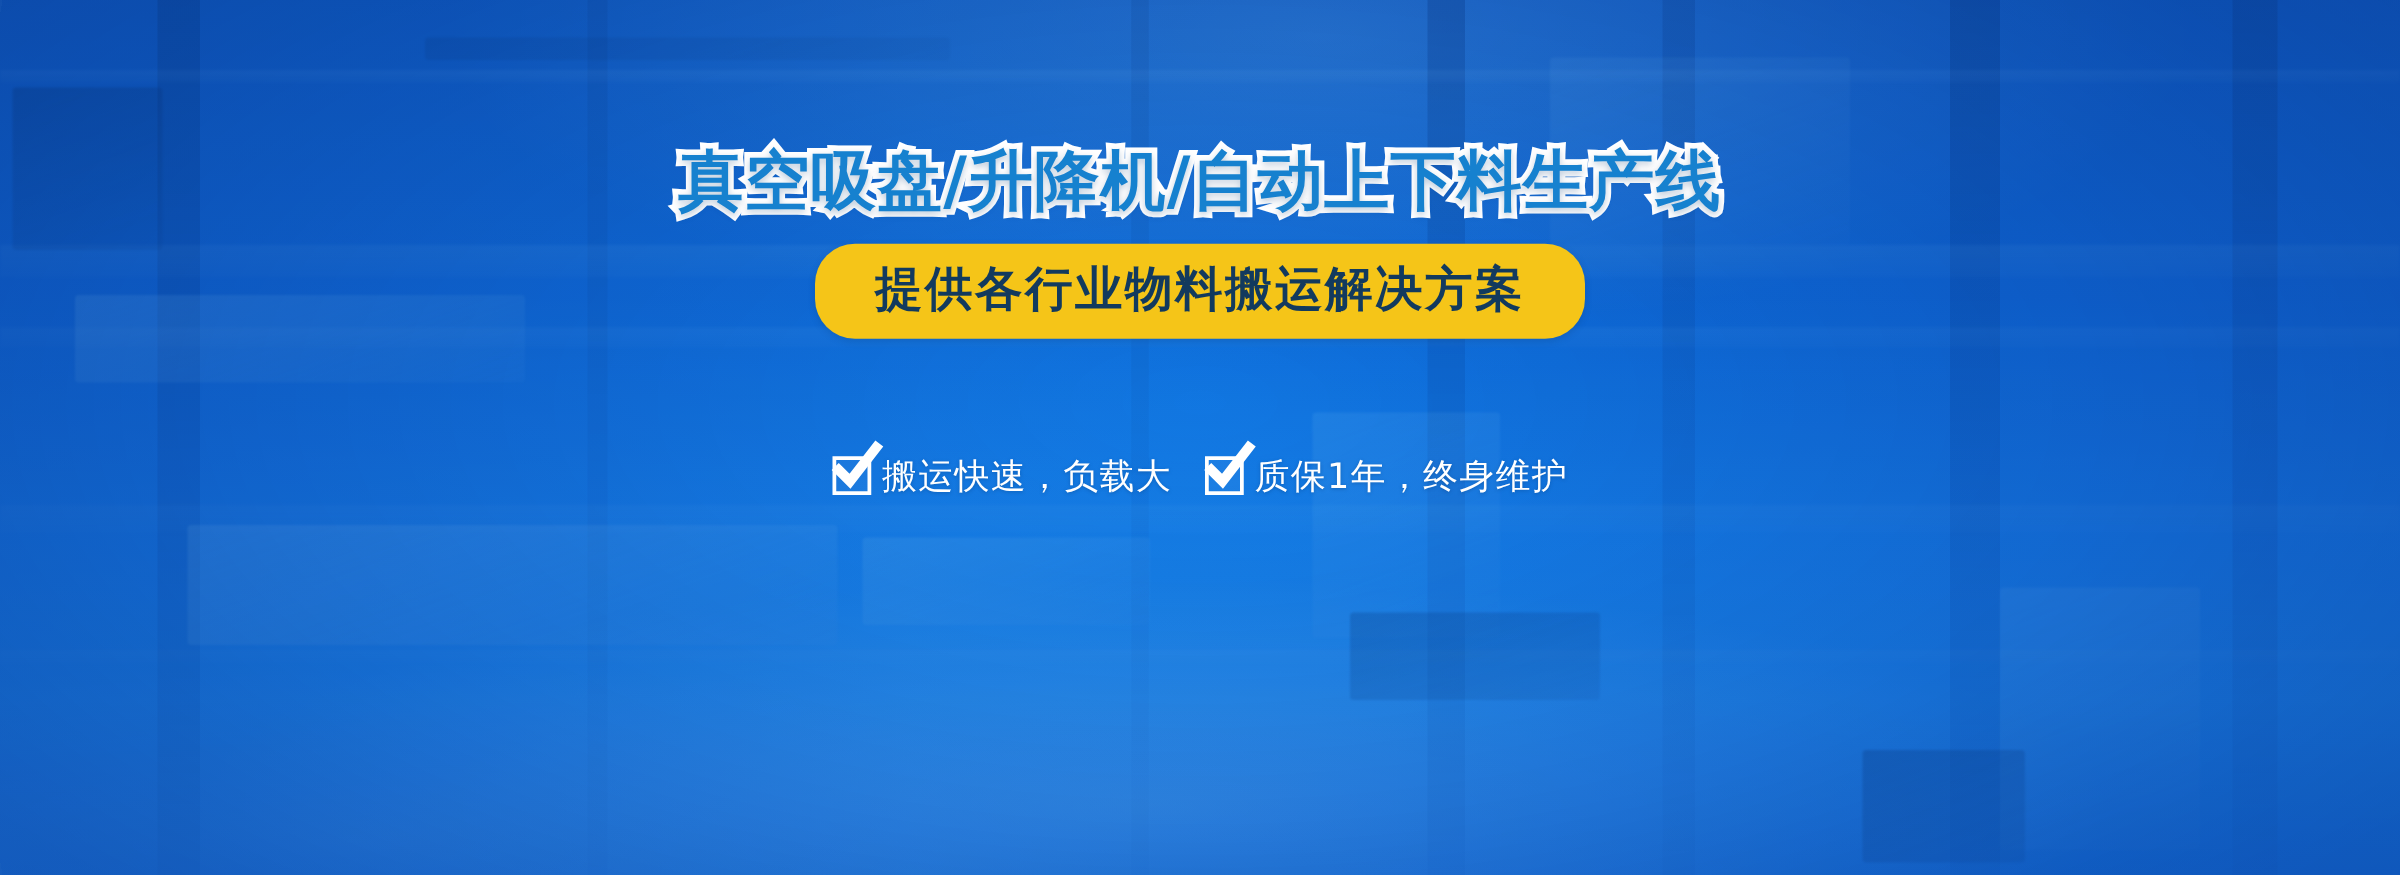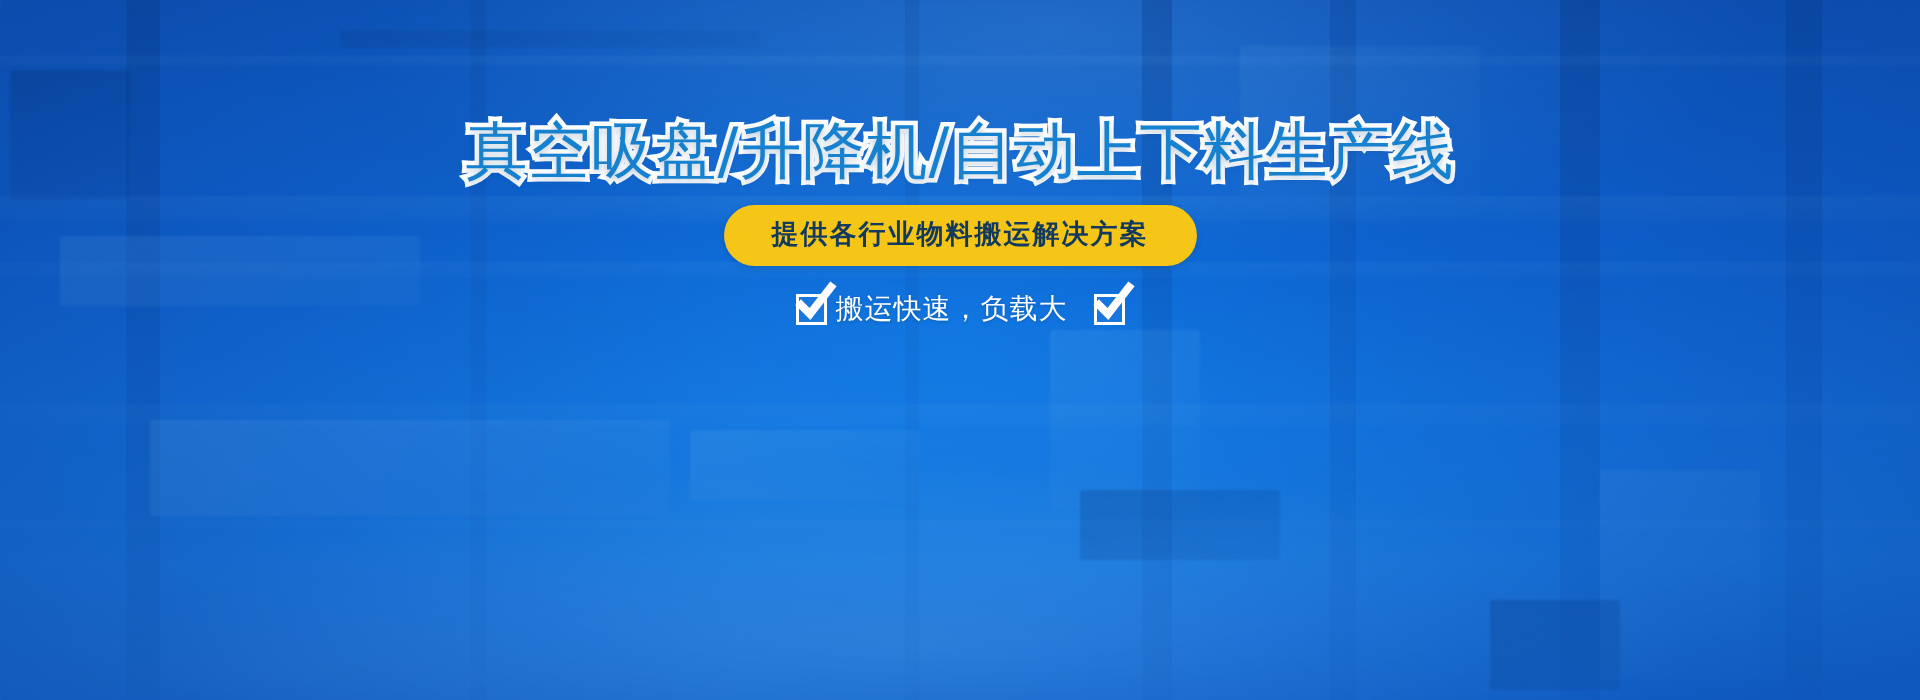--- a/index.html
+++ b/index.html
@@ -73,46 +73,46 @@
 
   
   .content{
     position:absolute; inset:0;
     display:flex; flex-direction:column;
     align-items:center; justify-content:flex-start;
   }
 
   .title{
     margin-top:118px;
-    font-size:62px;
-    font-weight:normal;
+    font-size:52px;
+    font-weight:bold;
     letter-spacing:1px;
     line-height:1.05;
     color:#1681cf;
     white-space:nowrap;
     -webkit-text-stroke:9px #ffffff;
     paint-order:stroke fill;
     text-shadow:0 3px 6px rgba(10,60,120,.28);
   }
 
   .badge{
     margin-top:22px;
     background:#f5c518;
     color:#123a5e;
-    font-size:27px;
+    font-size:38px;
     font-weight:bold;
     letter-spacing:2px;
     padding:11px 48px 14px;
     border-radius:32px;
     white-space:nowrap;
     box-shadow:0 2px 6px rgba(10,55,110,.22);
   }
 
   .features{
-    margin-top:24px;
+    margin-top:91px;
     display:flex;
     align-items:center;
     gap:26px;
     white-space:nowrap;
   }
   .feature{
     display:flex;
     align-items:center;
     gap:9px;
   }
@@ -192,17 +192,18 @@
         <span class="feature-label">搬运快速，负载大</span>
       </div>
 
 
       <div class="feature">
         <span class="check">
           <svg viewBox="0 0 40 40" aria-hidden="true">
             <path d="M6 20 L15 29 L36 2" fill="none" stroke="#ffffff" stroke-width="8" stroke-linecap="square" stroke-linejoin="miter"></path>
           </svg>
         </span>
+        <span class="feature-label">质保1年，终身维护</span>
       </div>
 
     </div>
   </div>
 </div>
 
 </body></html>

